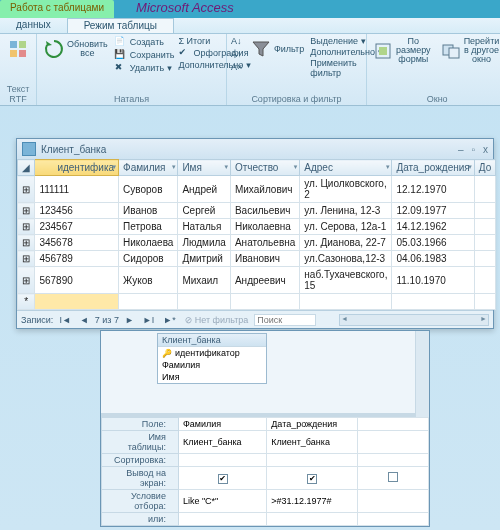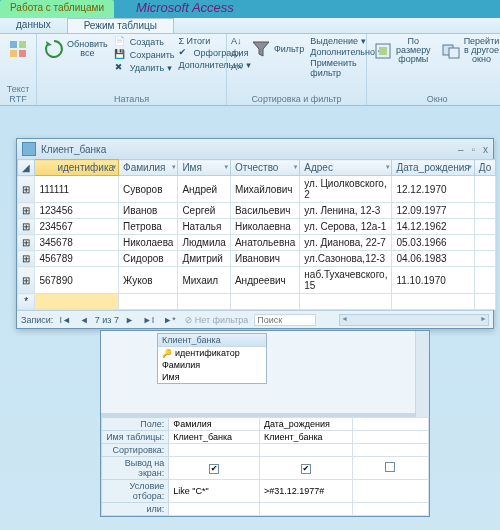--- a/index.html
+++ b/index.html
@@ -40,21 +40,21 @@
 .navbar .scroll::before { content: "◄"; position: absolute; left: 1px; font-size: 7px; color: #6f8da1; }
 .navbar .scroll::after { content: "►"; position: absolute; right: 1px; font-size: 7px; color: #6f8da1; }
 
 .qdesign { position: absolute; left: 100px; top: 330px; width: 330px; background: #fff; border: 1px solid #6b96b5; }
 .qtop { height: 86px; background: #eef5fa; border-bottom: 4px solid #c7d9e5; position: relative; padding: 4px; }
 .fieldbox { position: absolute; left: 56px; top: 2px; width: 110px; border: 1px solid #9cbad0; background: #fff; }
 .fieldbox .fbtitle { background: linear-gradient(#e4eff8, #cfe3f1); padding: 1px 4px; font-size: 9px; color: #3e5f78; border-bottom: 1px solid #c7d9e5; }
 .fieldbox .fbitem { padding: 1px 4px; font-size: 9px; display: flex; align-items: center; gap: 3px; }
 .keyic { color: #cfa400; font-size: 8px; }
 .qgrid { width: 100%; border-collapse: collapse; font-size: 9px; }
-.qgrid th { background: #e6f1f8; border: 1px solid #c7d9e5; text-align: right; padding: 1px 4px; color: #3e5f78; font-weight: normal; width: 70px; }
+.qgrid th { background: #e6f1f8; border: 1px solid #c7d9e5; text-align: right; padding: 1px 12px; color: #3e5f78; font-weight: normal; width: 70px; }
 .qgrid td { border: 1px solid #d6e2ea; padding: 1px 4px; background: #fff; width: 100px; }
 .chk { display: inline-block; width: 10px; height: 10px; border: 1px solid #6f8da1; text-align: center; line-height: 8px; font-size: 8px; }
 .vscroll { position: absolute; right: 0; top: 0; width: 14px; height: 86px; background: #dce9f2; border-left: 1px solid #c7d9e5; }
 </style>
 </head>
 <body>
 
 <div class="tabs">
   <div class="tab context">Работа с таблицами</div>
   <div class="apptitle">Microsoft Access</div>

